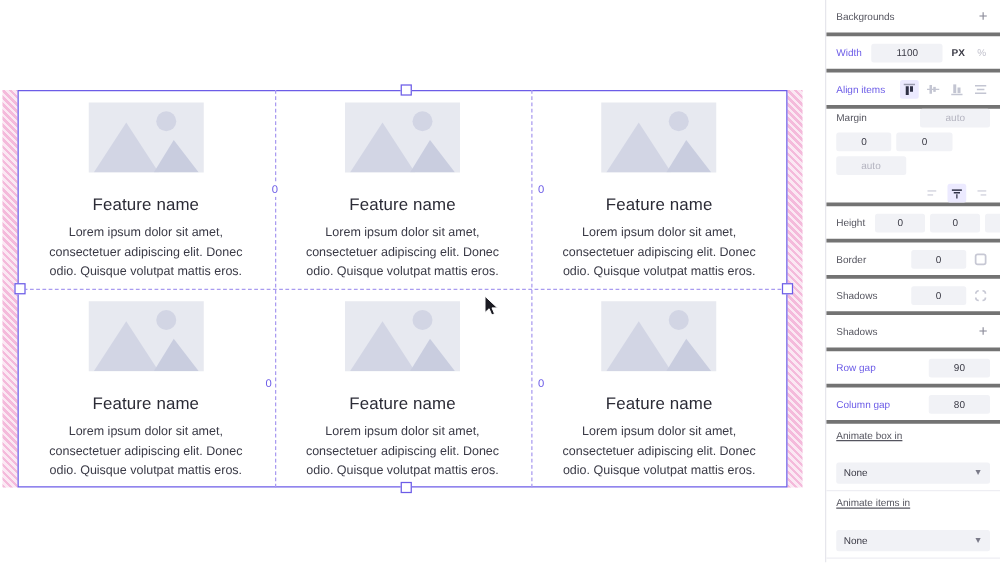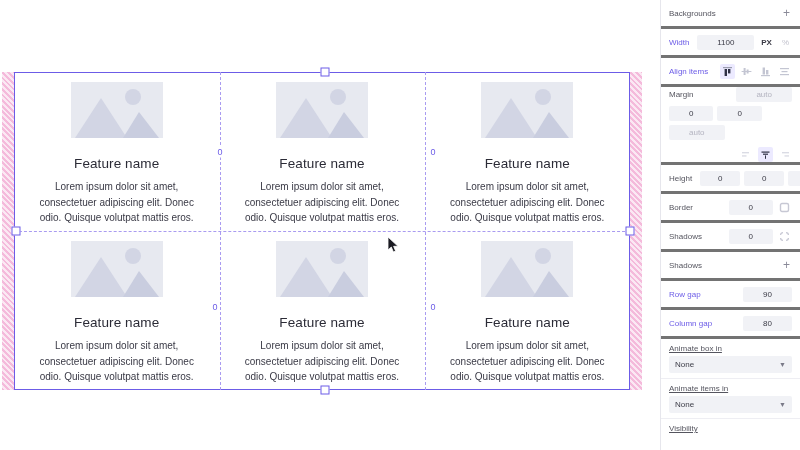--- a/index.html
+++ b/index.html
@@ -184,21 +184,21 @@
 
   .select {
     width: 100%;
     height: 17px;
     background: #f1f2f6;
     border-radius: 2px;
     display: flex; align-items: center;
     padding: 0 6px;
     font-size: 8px;
     color: #3b3b46;
-    margin-top: 3px;
+    margin-top: 17px;
   }
   .select .chev { margin-left: auto; color: #7a7a88; font-size: 7px; }
 
   .stack { display: block; width: 100%; padding: 5px 8px; border-bottom: 1px solid #eeeef3; }
   .stack-label { font-size: 8px; color: #55555f; text-decoration: underline; }
 
   .vis-btns { display: flex; gap: 4px; padding: 4px 8px; }
   .margin-align { display: flex; gap: 4px; width: 100%; justify-content: flex-end; margin-top: 3px; }
 </style>
 </head>

